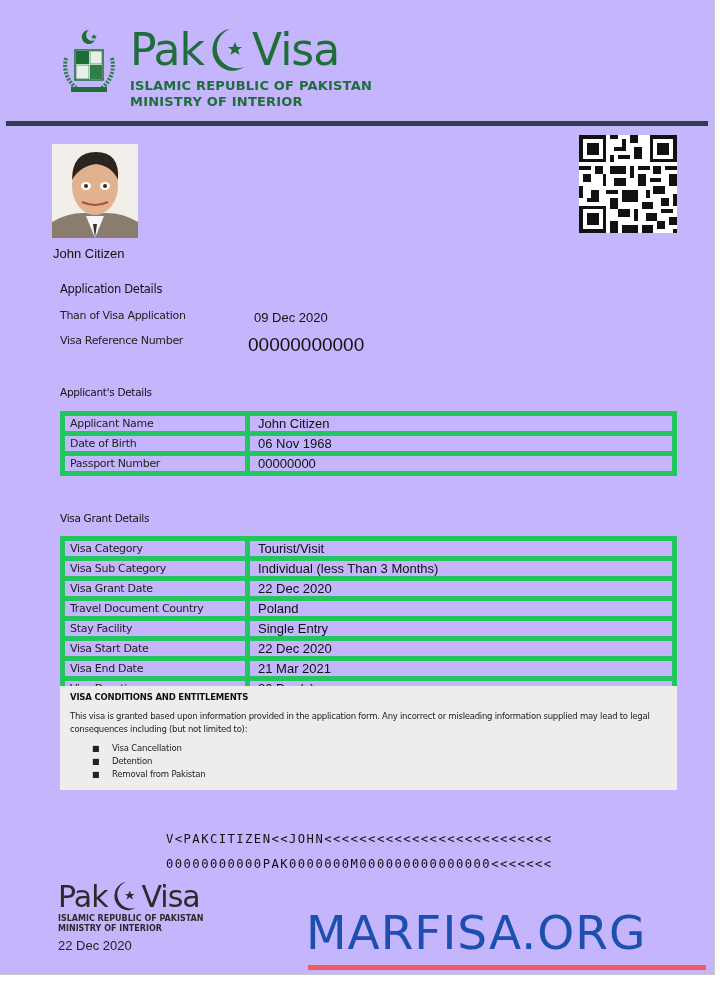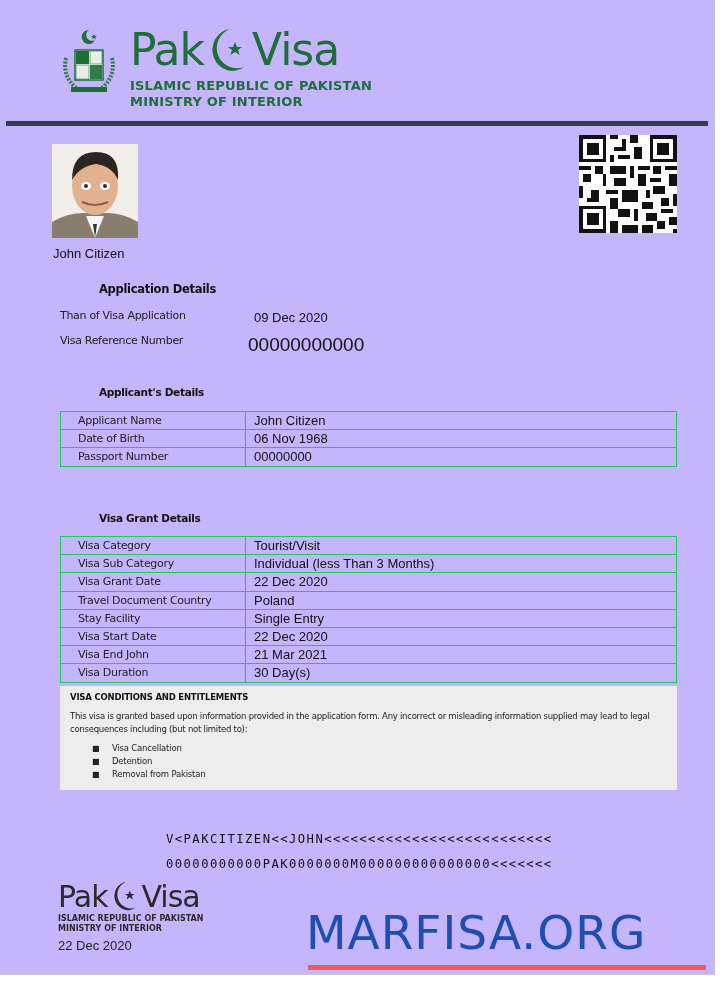--- a/index.html
+++ b/index.html
@@ -20,27 +20,27 @@
   .logo-sub { color: #1f6e3a; font-family: "DejaVu Sans", sans-serif; font-weight: bold; font-size: 13px; letter-spacing: 0.2px; line-height: 16px; }
   .notice-title { position: absolute; right: 45px; top: 72px; font-family: "Liberation Sans", sans-serif; font-size: 23px; color: #3a4150; letter-spacing: 0.5px; }
   .header-rule { position: absolute; left: 6px; top: 121px; width: 702px; height: 5px; background: #333d4e; }
 
   
   .photo { position: absolute; left: 52px; top: 144px; width: 86px; height: 94px; overflow: hidden; background: #e9e3dc; }
   .photo-name { position: absolute; left: 53px; top: 246px; font-size: 13px; color: #111; }
   .qr { position: absolute; left: 579px; top: 135px; width: 98px; height: 98px; }
 
   
-  .section-title { position: absolute; font-family: "DejaVu Sans", sans-serif; font-weight: bold; font-size: 11.5px; color: #111; letter-spacing: -0.3px; margin-left: 39px; }
+  .section-title { position: absolute; font-family: "DejaVu Sans", sans-serif; font-weight: normal; font-size: 11.5px; color: #111; letter-spacing: -0.3px; }
   .kv-label { position: absolute; font-family: "DejaVu Sans", sans-serif; font-size: 11px; color: #222; letter-spacing: -0.3px; }
   .kv-value { position: absolute; font-size: 13px; color: #111; }
 
   
   .tbl { position: absolute; left: 60px; width: 617px; border-collapse: collapse; }
-  .tbl td { border: 1px solid #22c55e; height: 18.2px; padding: 0 17px; vertical-align: middle; }
+  .tbl td { border: 5px solid #22c55e; height: 18.2px; padding: 0 5px; vertical-align: middle; }
   .tbl td.l { width: 185px; font-family: "DejaVu Sans", sans-serif; font-size: 11px; color: #222; letter-spacing: -0.3px; }
   .tbl td.v { font-size: 13px; color: #111; padding-left: 8px; }
 
   
   .conditions { position: absolute; left: 60px; top: 686px; width: 617px; height: 104px; background: #ededed; padding: 4px 10px; }
   .cond-title { font-family: "DejaVu Sans", sans-serif; font-weight: bold; font-size: 8.5px; color: #111; letter-spacing: -0.2px; margin-top: 2px; }
   .cond-text { font-family: "DejaVu Sans", sans-serif; font-size: 8.5px; color: #222; line-height: 13px; margin-top: 8px; letter-spacing: -0.25px; }
   .cond-list { list-style: none; margin-top: 6px; padding-left: 22px; }
   .cond-list li { font-family: "DejaVu Sans", sans-serif; font-size: 8.5px; line-height: 13px; color: #222; letter-spacing: -0.2px; display: flex; }
   .cond-list li .b { width: 20px; font-size: 8px; }
@@ -208,21 +208,21 @@
         </tr>
     <tr>
           <td class="l">Stay Facility</td>
           <td class="v">Single Entry</td>
         </tr>
     <tr>
           <td class="l">Visa Start Date</td>
           <td class="v">22 Dec 2020</td>
         </tr>
     <tr>
-          <td class="l">Visa End John</td>
+          <td class="l">Visa End Date</td>
           <td class="v">21 Mar 2021</td>
         </tr>
     <tr>
           <td class="l">Visa Duration</td>
           <td class="v">30 Day(s)</td>
         </tr>
   </tbody>
     </table>
 
   <div class="conditions">

